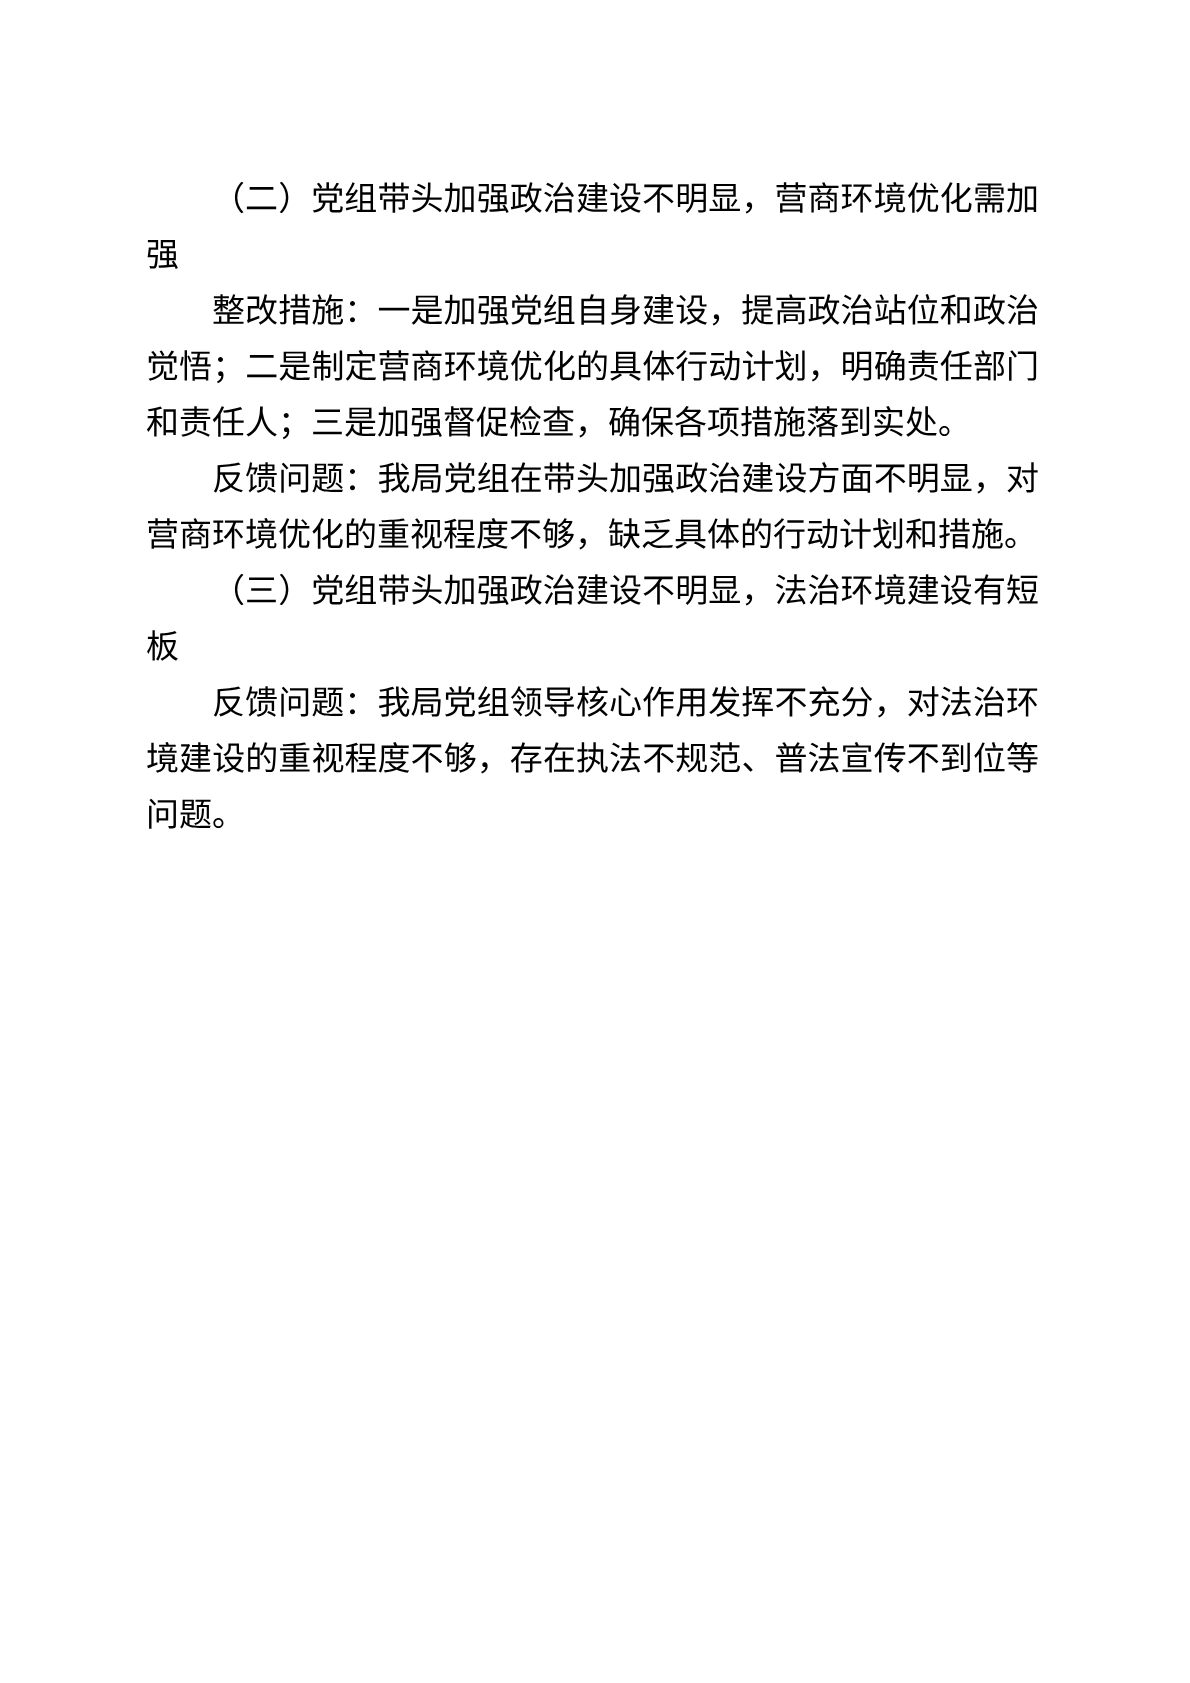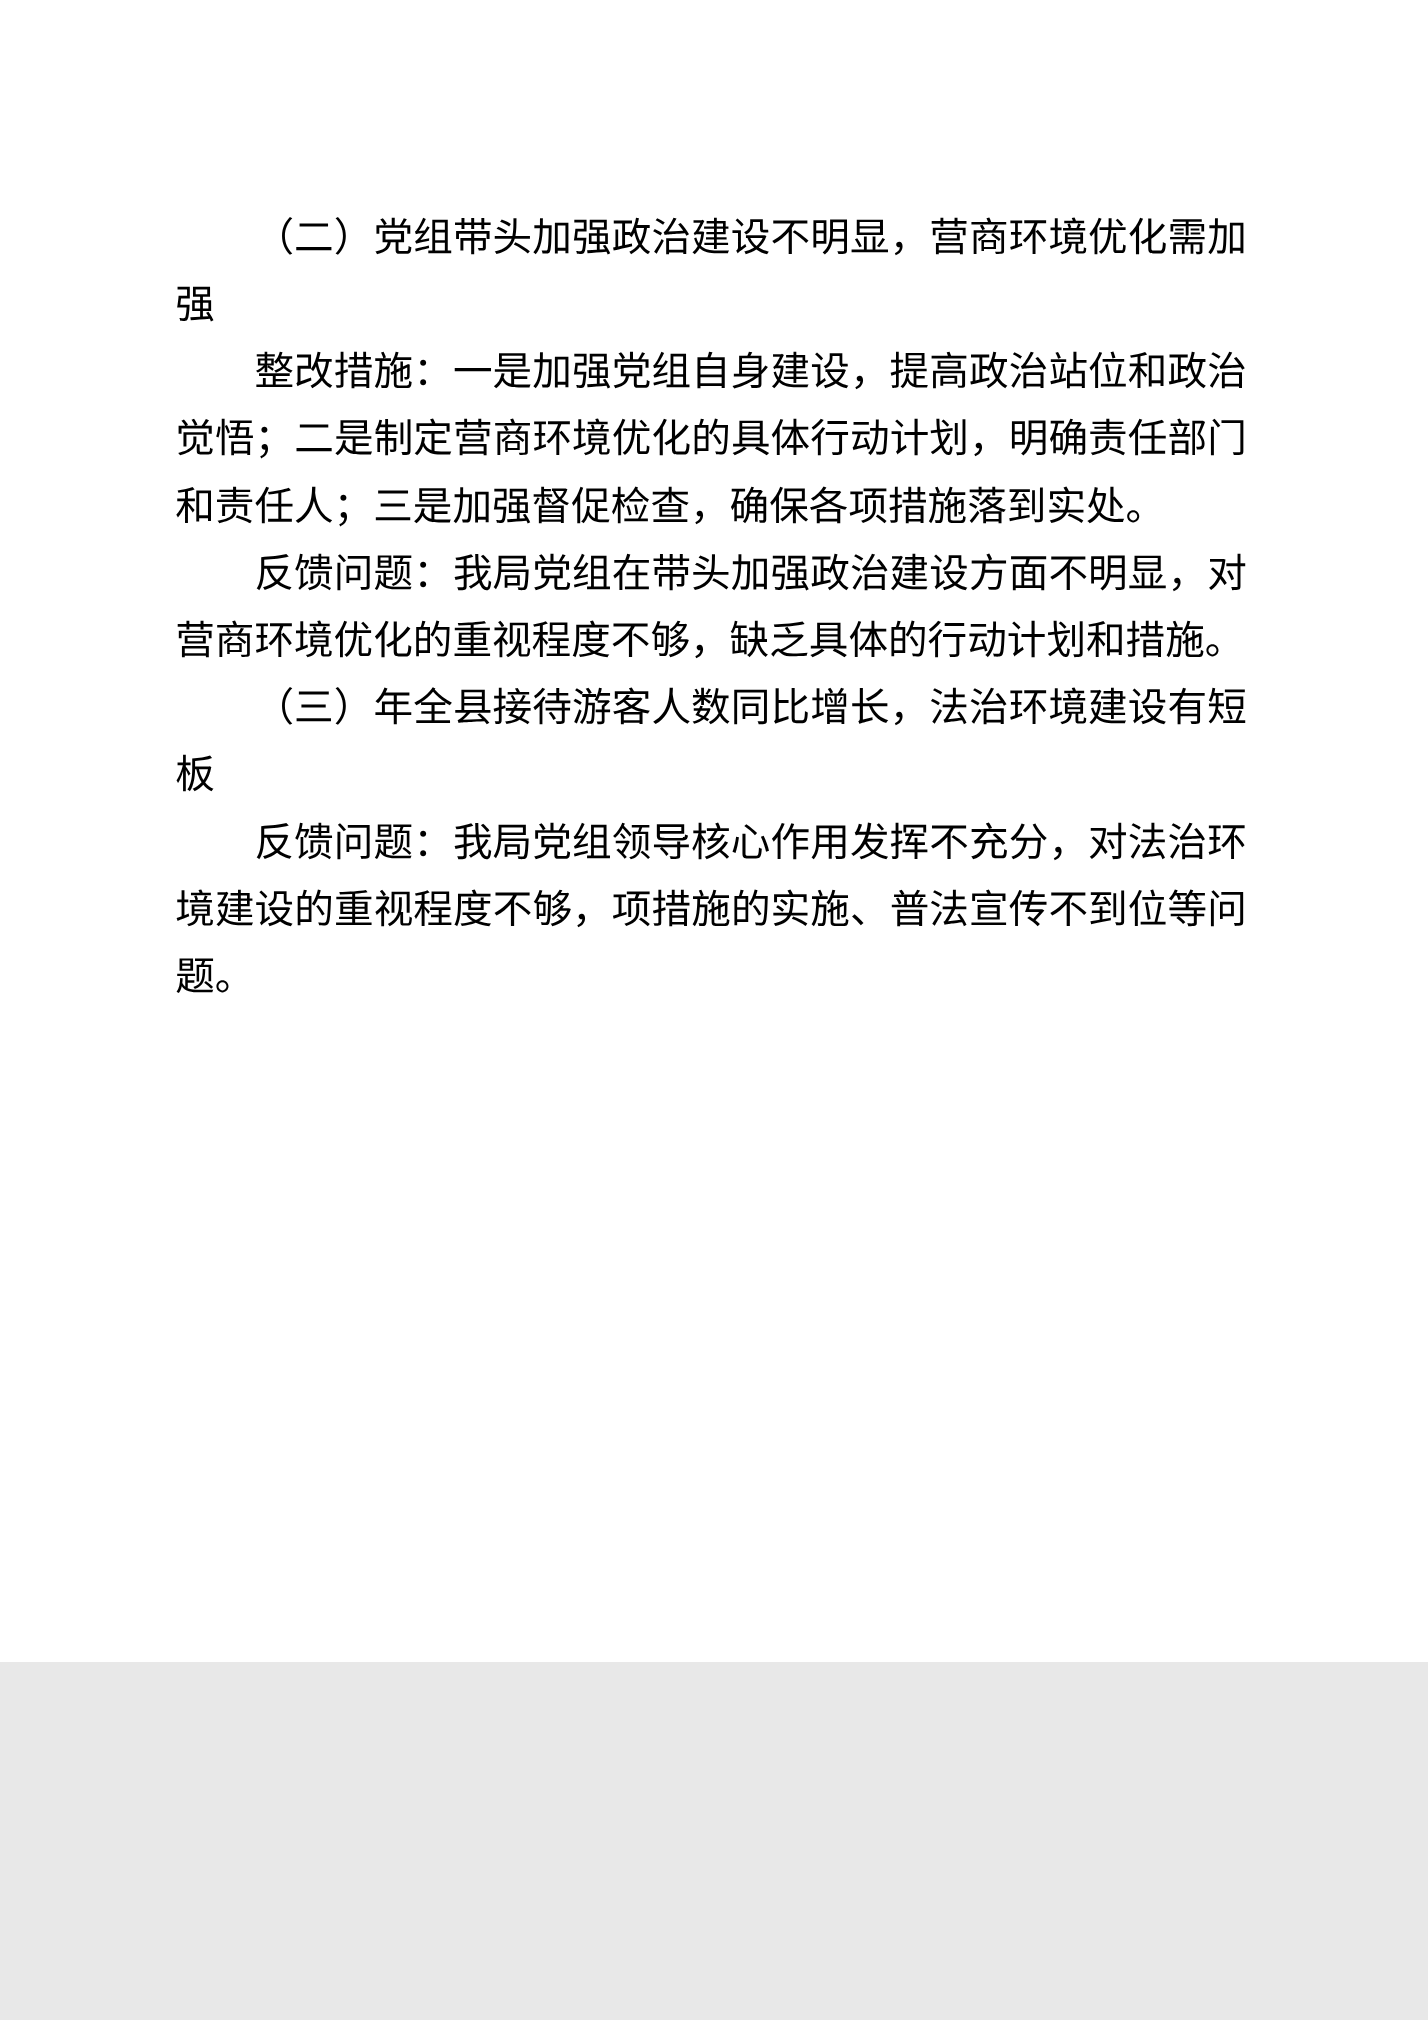--- a/index.html
+++ b/index.html
@@ -3,21 +3,21 @@
 <meta charset="utf-8">
 <style>
   html, body {
     margin: 0;
     padding: 0;
     background: #e8e8e8;
   }
   .page {
     position: relative;
     width: 1190px;
-    height: 1385px;
+    height: 1683px;
     margin: 0 auto;
     background: #ffffff;
     overflow: hidden;
     font-family: "Liberation Serif", "DejaVu Serif", serif;
   }
   .content {
     position: absolute;
     left: 146px;
     top: 171px;
     width: 893px;
@@ -43,19 +43,19 @@
 <div class="page">
   <div class="content">
 
     <h3 class="section-heading">（二）党组带头加强政治建设不明显，营商环境优化需加强</h3>
 
     <p class="para">整改措施：一是加强党组自身建设，提高政治站位和政治觉悟；二是制定营商环境优化的具体行动计划，明确责任部门和责任人；三是加强督促检查，确保各项措施落到实处。</p>
 
     <p class="para">反馈问题：我局党组在带头加强政治建设方面不明显，对营商环境优化的重视程度不够，缺乏具体的行动计划和措施。</p>
 
 
-    <h3 class="section-heading">（三）年全县接待游客人数同比增长，法治环境建设有短板</h3>
+    <h3 class="section-heading">（三）党组带头加强政治建设不明显，法治环境建设有短板</h3>
 
-    <p class="para">反馈问题：我局党组领导核心作用发挥不充分，对法治环境建设的重视程度不够，项措施的实施、普法宣传不到位等问题。</p>
+    <p class="para">反馈问题：我局党组领导核心作用发挥不充分，对法治环境建设的重视程度不够，存在执法不规范、普法宣传不到位等问题。</p>
 
 
   </div>
 </div>
 
 </body></html>

